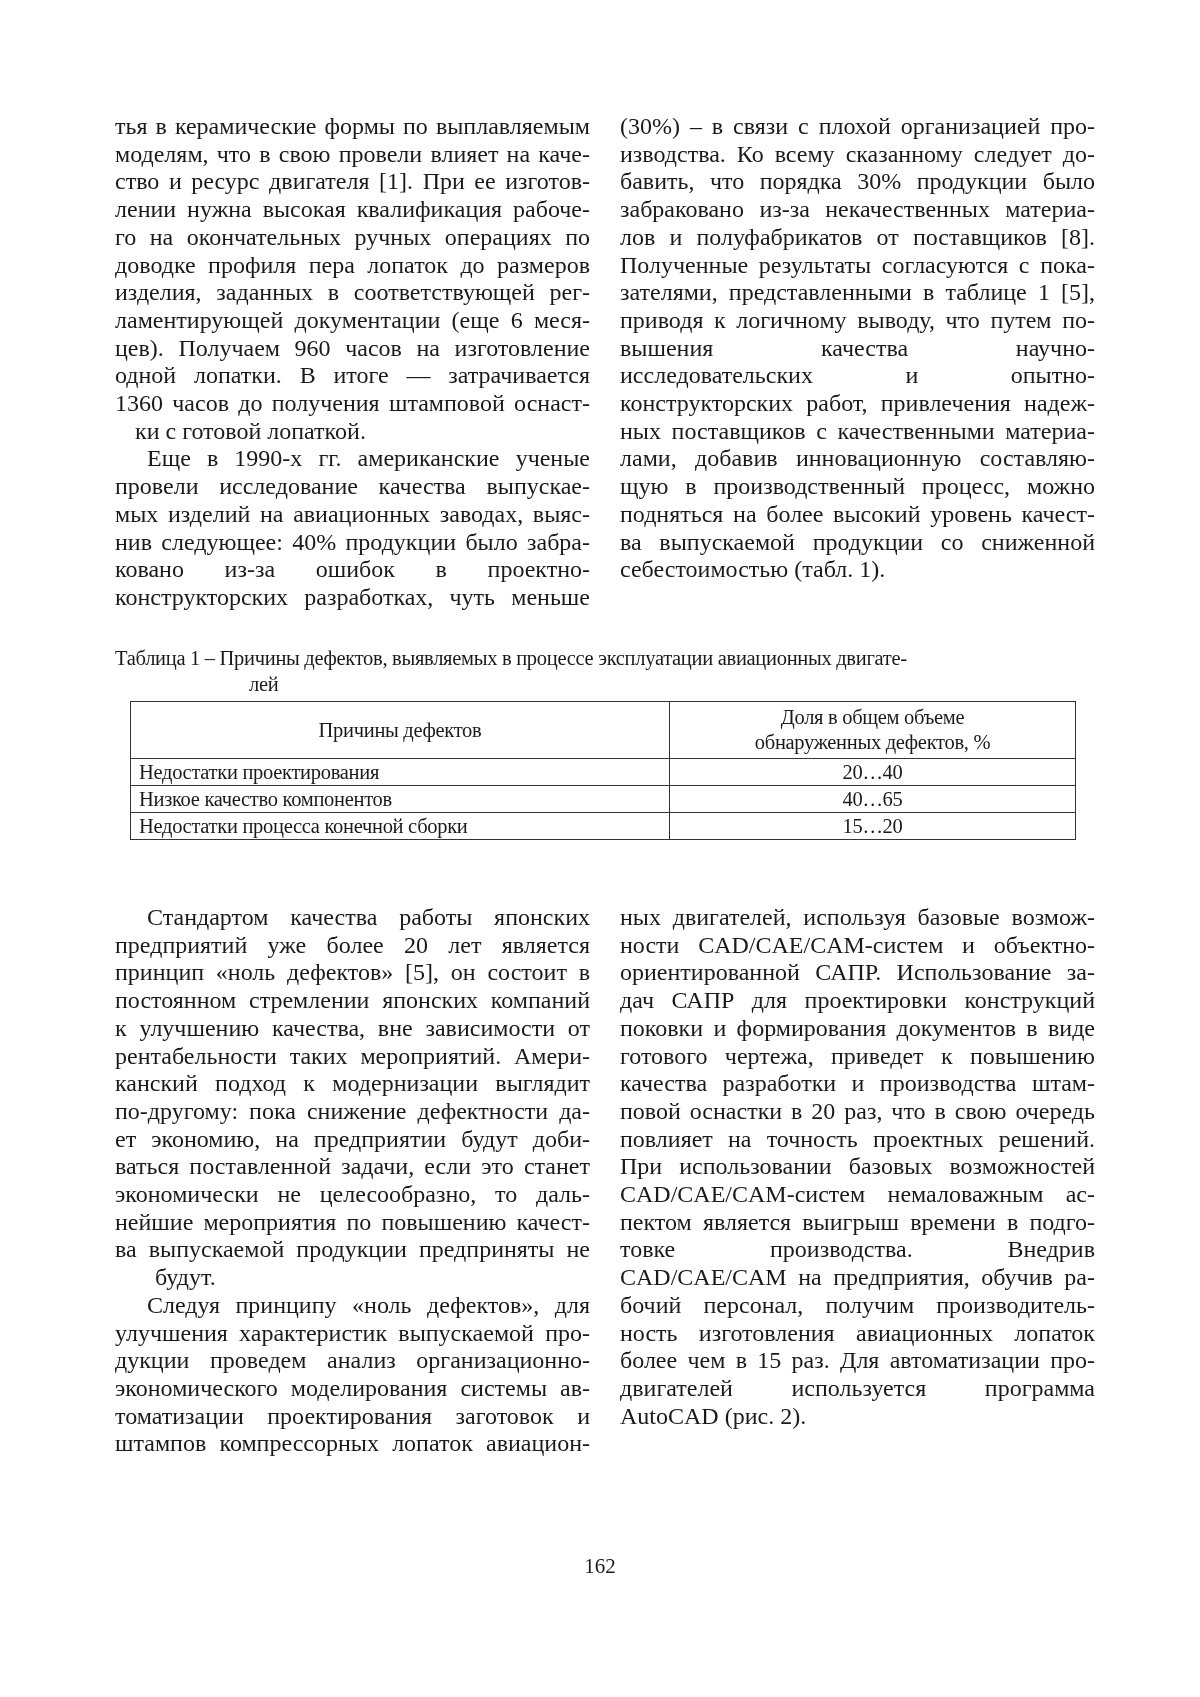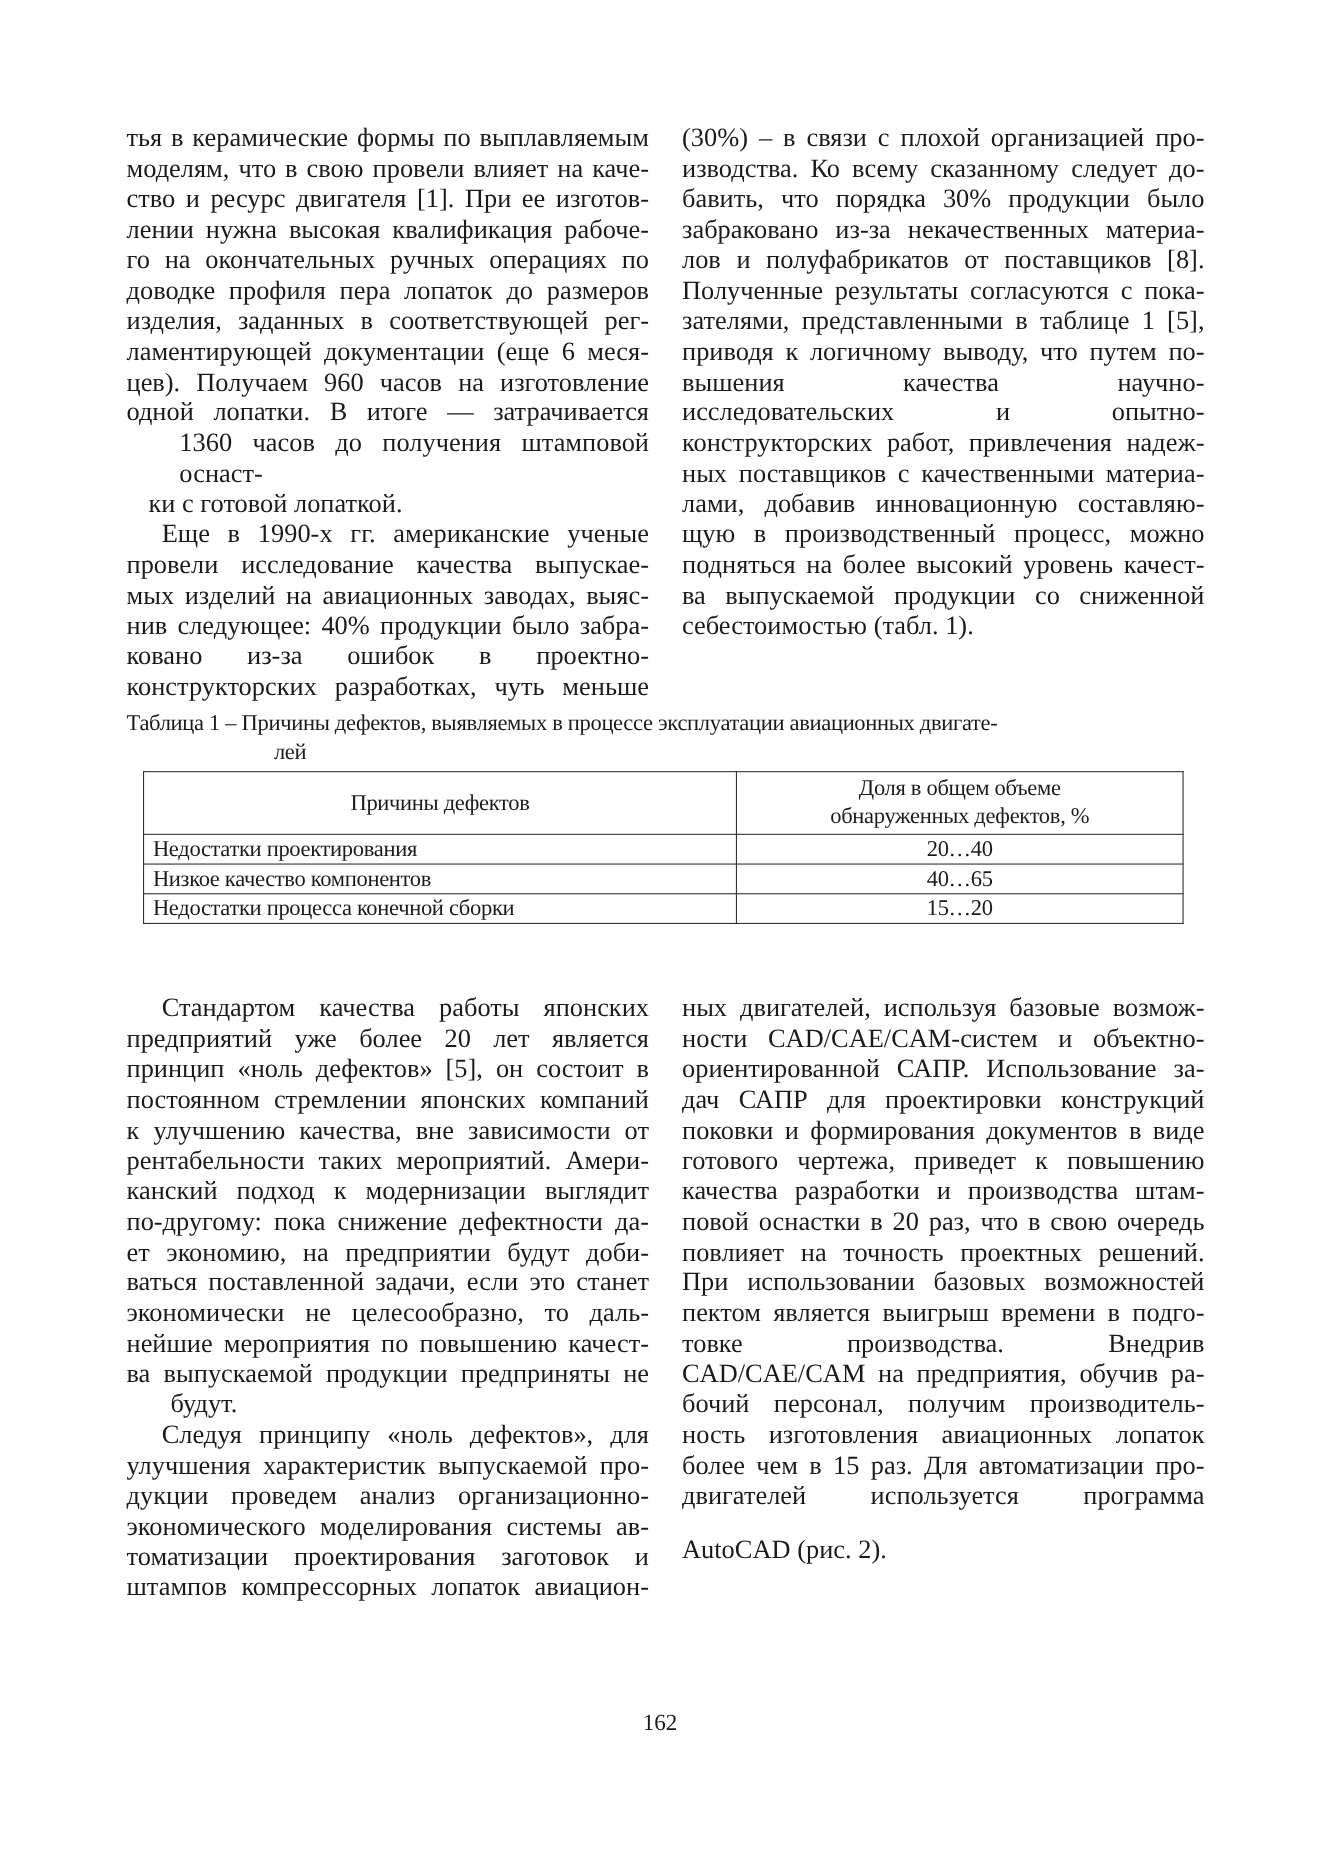--- a/index.html
+++ b/index.html
@@ -91,21 +91,21 @@
     <span class="line" style="white-space: normal;">тья в керамические формы по выплавляемым</span>
     <span class="line" style="white-space: normal;">моделям, что в свою провели влияет на каче-</span>
     <span class="line" style="white-space: normal;">ство и ресурс двигателя [1]. При ее изготов-</span>
     <span class="line" style="white-space: normal;">лении нужна высокая квалификация рабоче-</span>
     <span class="line" style="white-space: normal;">го на окончательных ручных операциях по</span>
     <span class="line" style="white-space: normal;">доводке профиля пера лопаток до размеров</span>
     <span class="line" style="white-space: normal;">изделия, заданных в соответствующей рег-</span>
     <span class="line" style="white-space: normal;">ламентирующей документации (еще 6 меся-</span>
     <span class="line" style="white-space: normal;">цев). Получаем 960 часов на изготовление</span>
     <span class="line" style="white-space: normal;">одной лопатки. В итоге — затрачивается</span>
-    <span class="line" style="white-space: normal; margin-left: 48px;">1360 часов до получения штамповой оснаст-</span>
+    <span class="line" style="white-space: normal;">1360 часов до получения штамповой оснаст-</span>
     <span class="line last" style="white-space: normal; margin-left: 20px;">ки с готовой лопаткой.</span>
     <span class="line indent" style="white-space: normal;">Еще в 1990-х гг. американские ученые</span>
     <span class="line" style="white-space: normal;">провели исследование качества выпускае-</span>
     <span class="line" style="white-space: normal;">мых изделий на авиационных заводах, выяс-</span>
     <span class="line" style="white-space: normal;">нив следующее: 40% продукции было забра-</span>
     <span class="line" style="white-space: normal;">ковано из-за ошибок в проектно-</span>
     <span class="line" style="white-space: normal;">конструкторских разработках, чуть меньше</span>
   </div>
 <div id="col-top-right" class="col">
     <span class="line" style="white-space: normal;">(30%) – в связи с плохой организацией про-</span>
@@ -184,23 +184,24 @@
     <span class="line" style="white-space: normal;">ных двигателей, используя базовые возмож-</span>
     <span class="line" style="white-space: normal;">ности CAD/CAE/CAM-систем и объектно-</span>
     <span class="line" style="white-space: normal;">ориентированной САПР. Использование за-</span>
     <span class="line" style="white-space: normal;">дач САПР для проектировки конструкций</span>
     <span class="line" style="white-space: normal;">поковки и формирования документов в виде</span>
     <span class="line" style="white-space: normal;">готового чертежа, приведет к повышению</span>
     <span class="line" style="white-space: normal;">качества разработки и производства штам-</span>
     <span class="line" style="white-space: normal;">повой оснастки в 20 раз, что в свою очередь</span>
     <span class="line" style="white-space: normal;">повлияет на точность проектных решений.</span>
     <span class="line" style="white-space: normal;">При использовании базовых возможностей</span>
+    <span class="line" style="white-space: normal;">CAD/CAE/CAM-систем немаловажным ас-</span>
     <span class="line" style="white-space: normal;">пектом является выигрыш времени в подго-</span>
     <span class="line" style="white-space: normal;">товке производства. Внедрив</span>
     <span class="line" style="white-space: normal;">CAD/CAE/CAM на предприятия, обучив ра-</span>
     <span class="line" style="white-space: normal;">бочий персонал, получим производитель-</span>
     <span class="line" style="white-space: normal;">ность изготовления авиационных лопаток</span>
     <span class="line" style="white-space: normal;">более чем в 15 раз. Для автоматизации про-</span>
     <span class="line" style="white-space: normal;">двигателей используется программа</span>
-    <span class="line last" style="white-space: normal; margin-top: 21px;">AutoCAD (рис. 2).</span>
+    <span class="line last" style="white-space: normal;">AutoCAD (рис. 2).</span>
   </div>
 
 <div class="page-number">162</div>
 
 </body></html>

